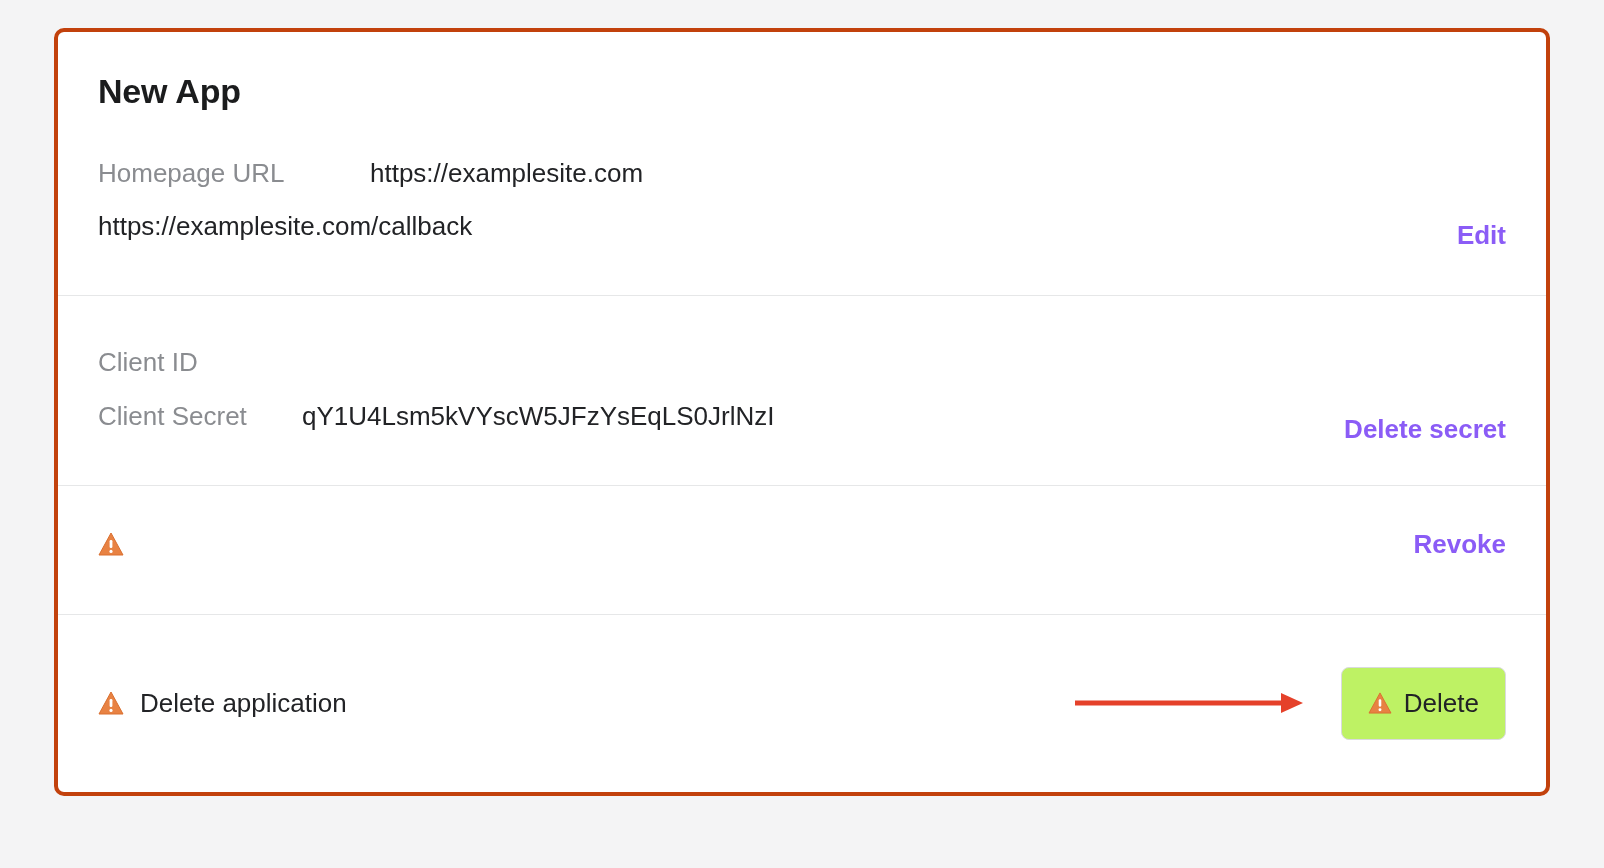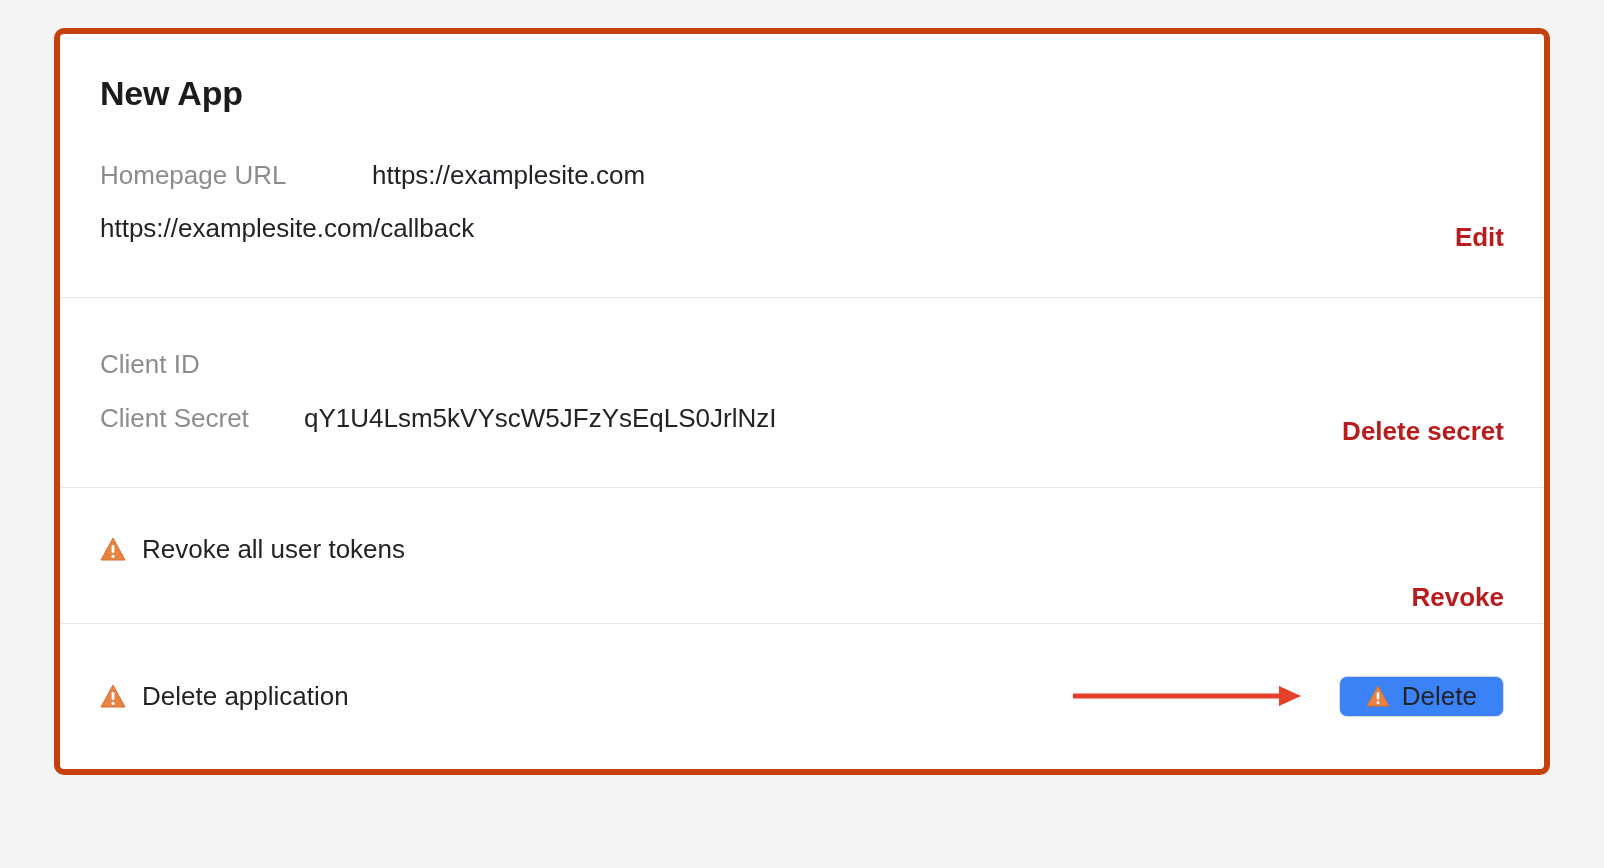--- a/index.html
+++ b/index.html
@@ -11,21 +11,21 @@
     background: #f4f4f5;
     font-family: -apple-system, BlinkMacSystemFont, "Segoe UI", Helvetica, Arial, sans-serif;
     font-size: 26px;
     color: #222;
   }
   .page {
     padding: 28px 54px;
   }
   .card {
     background: #ffffff;
-    border: 6px solid #c2410c;
+    border: 4px solid #c2410c;
     border-radius: 10px;
     overflow: hidden;
   }
   .section {
     padding: 40px 40px 42px 40px;
     position: relative;
   }
   .divider {
     border-top: 1px solid #e6e7e8;
   }
@@ -51,28 +51,28 @@
   .value {
     color: #222326;
   }
   .secret-row .label {
     width: 204px;
     flex: 0 0 204px;
   }
   .link-action {
     position: absolute;
     right: 40px;
-    color: #b91c1c;
+    color: #8b5cf6;
     font-weight: 600;
     cursor: pointer;
     user-select: none;
   }
   .link-edit   { bottom: 44px; }
   .link-reset  { bottom: 40px; }
-  .link-revoke { top: 50%; transform: translateY(-50%); margin-top: 48px; }
+  .link-revoke { top: 50%; transform: translateY(-50%); }
   .warn-row {
     display: flex;
     align-items: center;
     gap: 16px;
   }
   .warn-text {
     color: #222326;
   }
   .warn-icon {
     width: 26px;
@@ -93,23 +93,23 @@
     width: 230px;
     height: 26px;
     margin-right: 36px;
   }
   .arrow svg { display:block; width:230px; height:26px; }
   .btn {
     display: inline-flex;
     align-items: center;
     gap: 12px;
     border: 1px solid #d9dadd;
-    background: #3b82f6;
+    background: #bef264;
     border-radius: 8px;
-    padding: 4px 26px;
+    padding: 20px 26px;
     font-size: 26px;
     color: #222326;
     cursor: pointer;
     user-select: none;
   }
   .btn .warn-icon { width:24px; height:22px; }
   .btn .warn-icon svg { width:24px; height:22px; }
 </style>
 </head>
 <body>
@@ -144,21 +144,20 @@
 
     <div class="section divider" style="padding-top:46px;padding-bottom:46px;">
       <div class="warn-row">
         <span class="warn-icon">
           <svg viewBox="0 0 26 24">
               <path d="M13 1 L25 23 L1 23 Z" fill="#e88243" stroke="#da6f2f" stroke-width="1"></path>
               <rect x="11.6" y="8" width="2.8" height="8" rx="1.2" fill="#fff"></rect>
               <circle cx="13" cy="19.4" r="1.6" fill="#fff"></circle>
             </svg>
         </span>
-        <span class="warn-text">Revoke all user tokens</span>
       </div>
       <span class="link-action link-revoke">Revoke</span>
     </div>
 
     <div class="delete-section divider">
       <div class="warn-row">
         <span class="warn-icon">
           <svg viewBox="0 0 26 24">
               <path d="M13 1 L25 23 L1 23 Z" fill="#e88243" stroke="#da6f2f" stroke-width="1"></path>
               <rect x="11.6" y="8" width="2.8" height="8" rx="1.2" fill="#fff"></rect>

